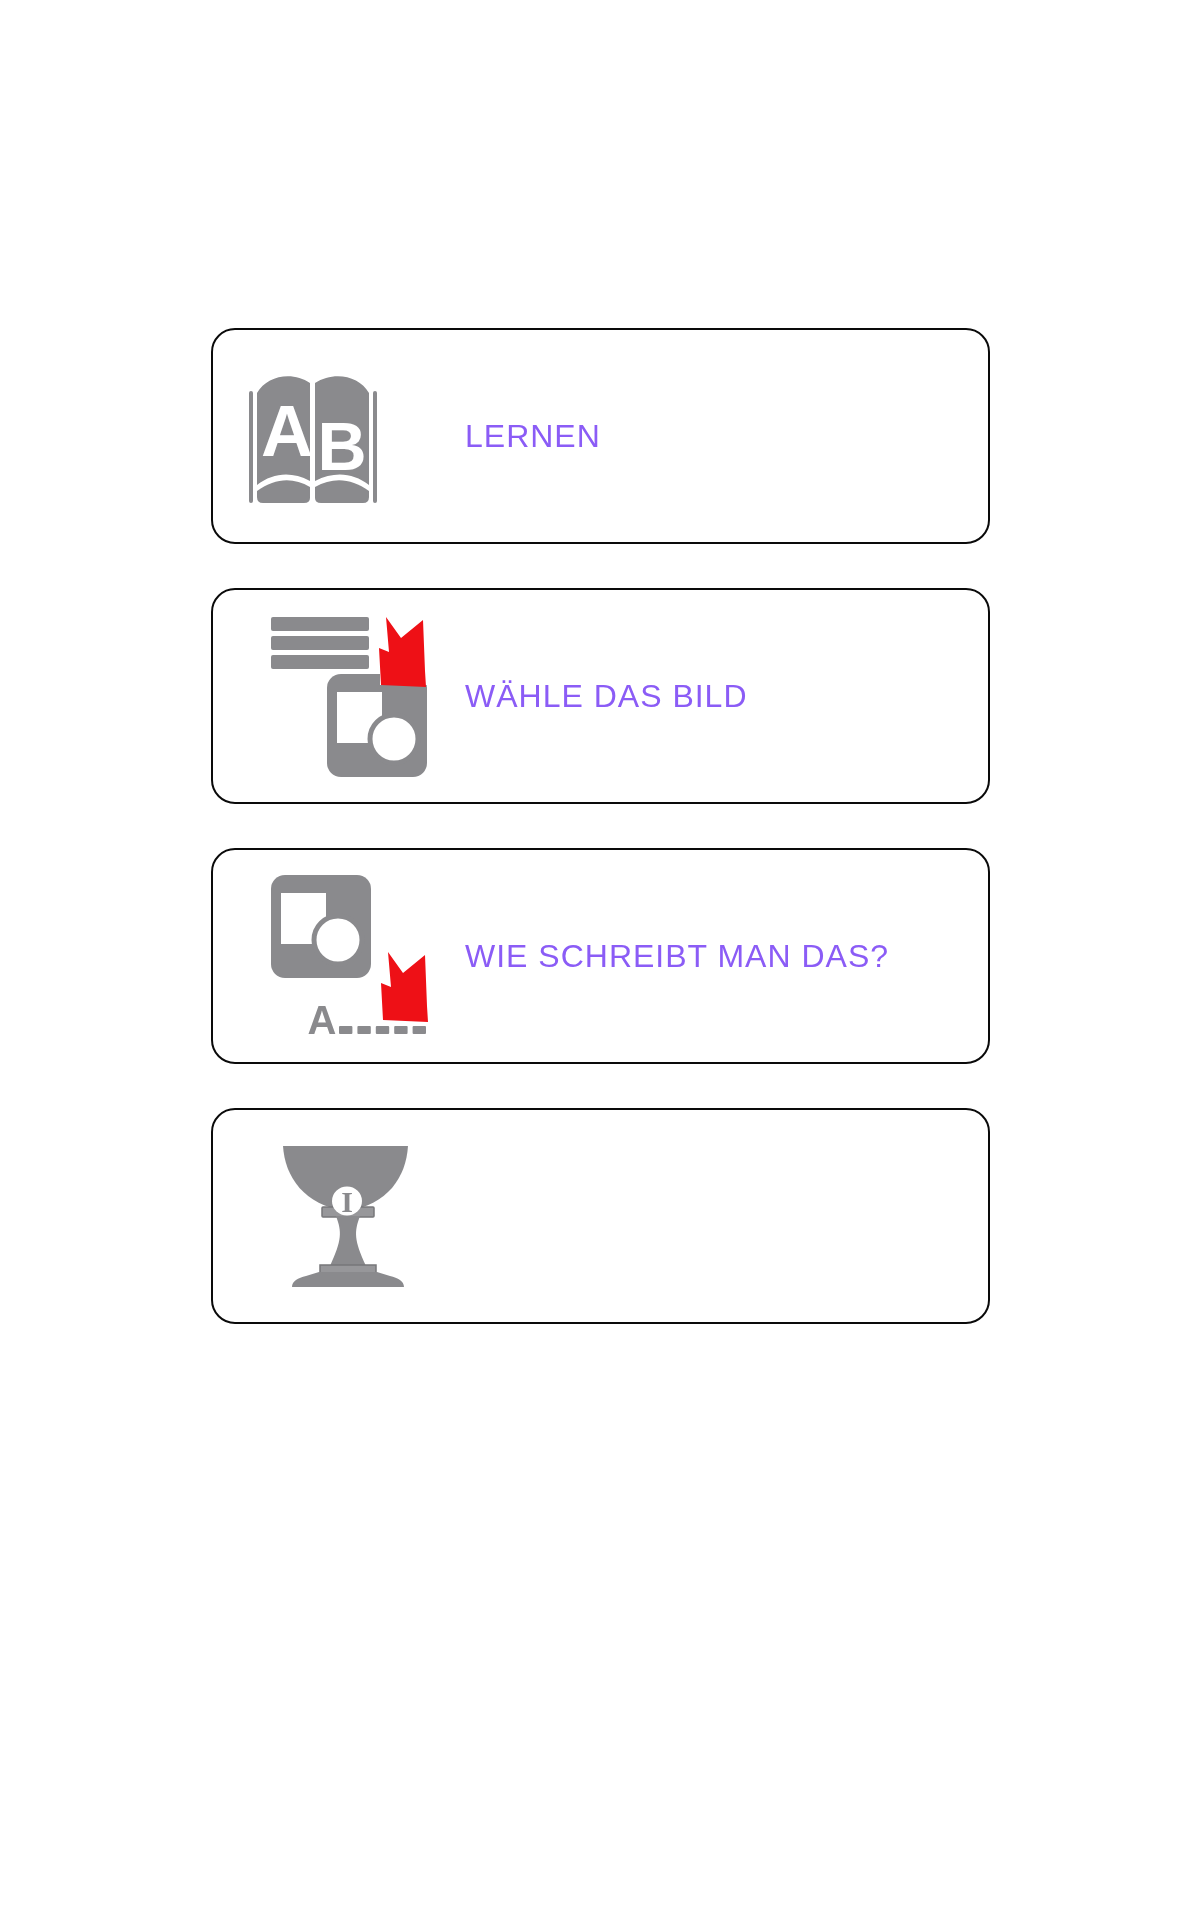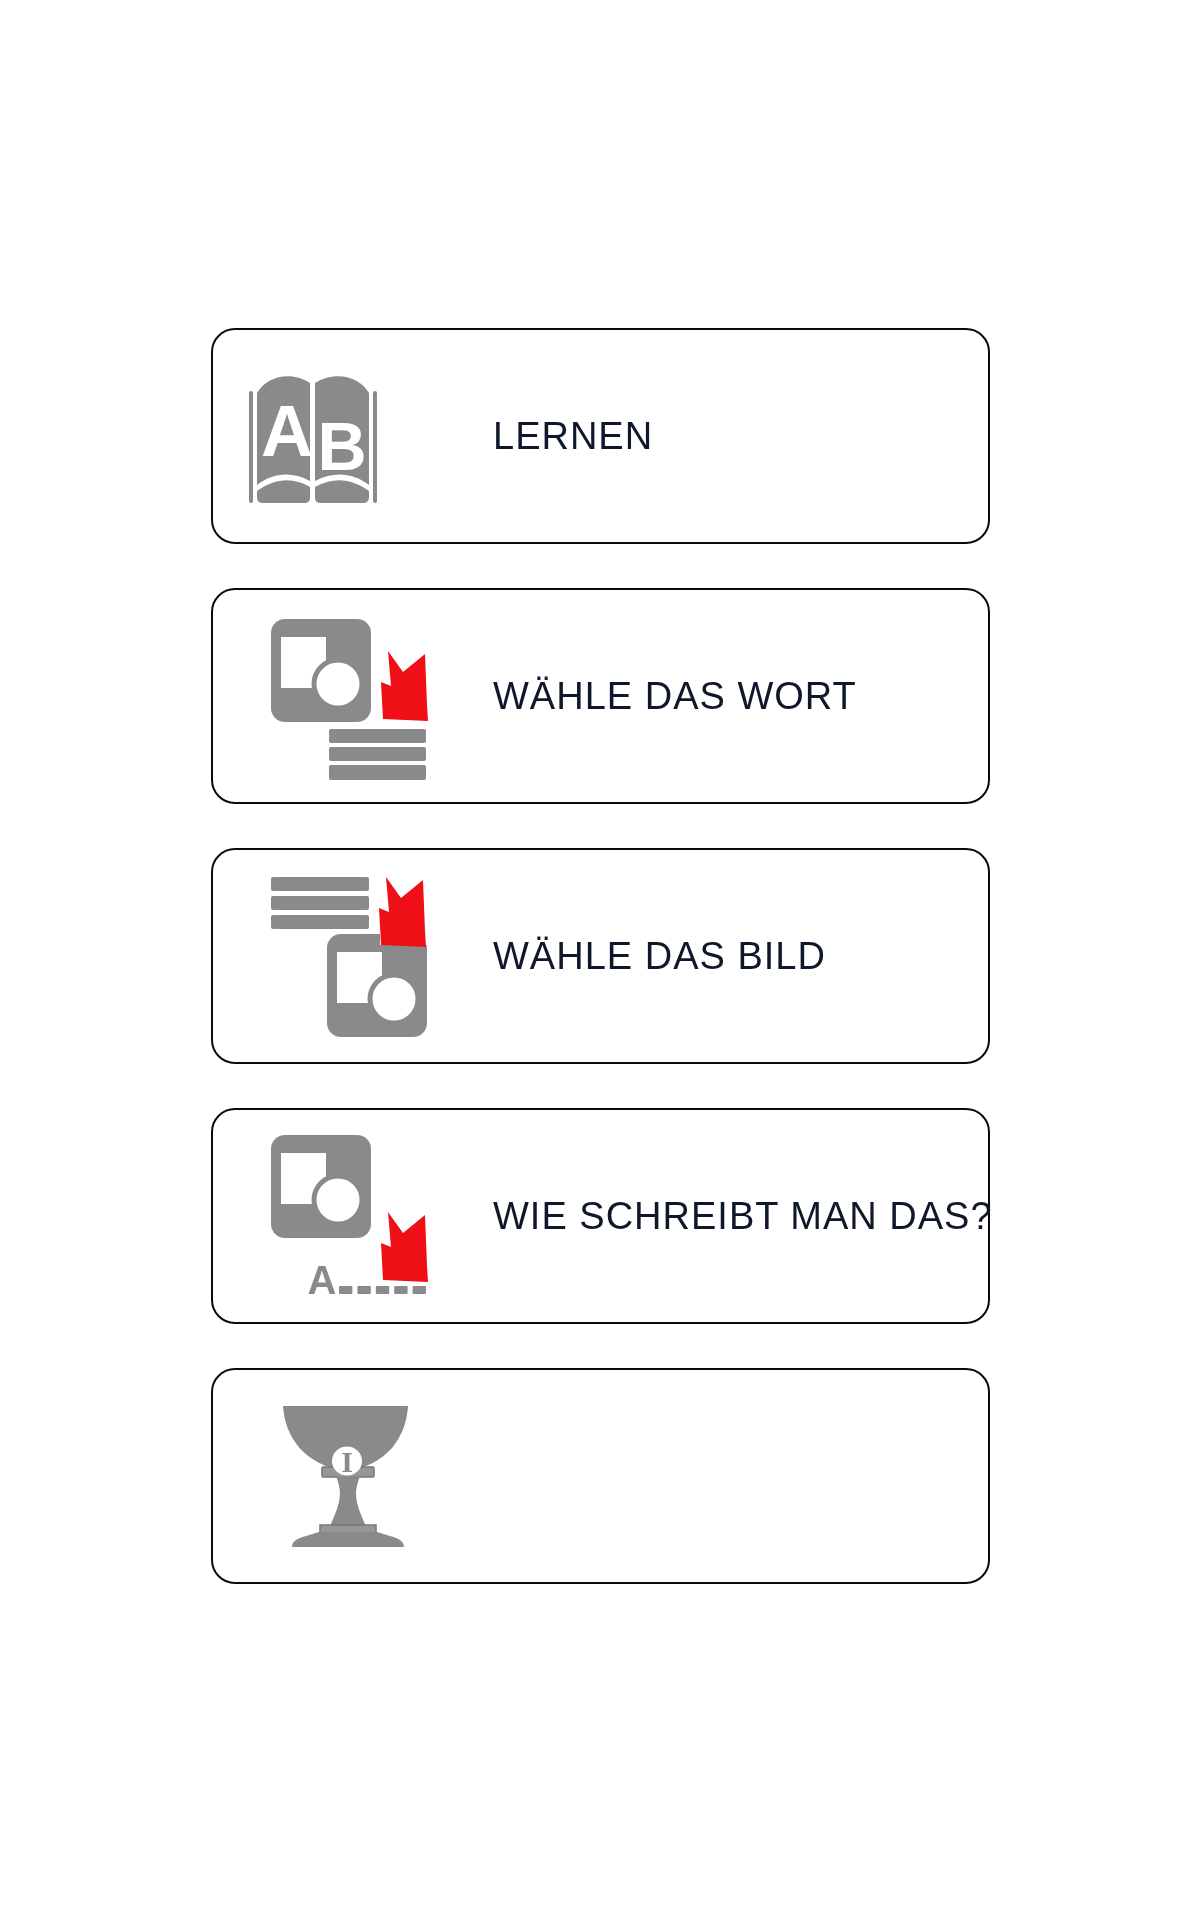--- a/index.html
+++ b/index.html
@@ -25,25 +25,25 @@
     cursor:pointer;
   }
   .icon{position:absolute;display:block;line-height:0;}
   .icon-book{left:36px;top:37px;}
   .icon-pic-word{left:58px;top:29px;}
   .icon-word-pic{left:58px;top:27px;}
   .icon-write{left:58px;top:25px;}
   .icon-trophy{left:69px;top:35px;}
   .label{
     position:absolute;
-    left:280px;top:50%;
+    left:252px;top:50%;
     transform:translateY(-50%);
-    font-size:38px;
+    font-size:32px;
     letter-spacing:1px;
-    color:#0f172a;
+    color:#8b5cf6;
     white-space:nowrap;
   }
   svg text{font-family:"Liberation Sans",sans-serif;}
   svg .serif{font-family:"Liberation Serif",serif;}
 </style>
 </head>
 <body>
 
 <div class="menu">
 
@@ -71,34 +71,20 @@
           <path d="M8,124 C26,111 44,110 61,120 L61,131 Q61,136 55,136 L14,136 Q8,136 8,130 Z"></path>
           <path d="M120,124 C102,111 84,110 66,120 L66,131 Q66,136 72,136 L114,136 Q120,136 120,130 Z"></path>
         </g>
         <text x="38" y="89" font-size="72" font-weight="bold" text-anchor="middle" fill="#ffffff">A</text>
         <text x="93" y="103" font-size="68" font-weight="bold" text-anchor="middle" fill="#ffffff">B</text>
       </svg>
     </span>
     <span class="label">LERNEN</span>
   </div>
 
-  <div class="btn">
-    <span class="icon icon-pic-word">
-      <svg width="160" height="165" viewBox="0 0 160 165">
-        <use href="#picbox"></use>
-        <use href="#dl-arrow" transform="translate(110,32)"></use>
-        <g fill="#8a8a8d">
-          <rect x="58" y="110" width="97" height="14" rx="2"></rect>
-          <rect x="58" y="128" width="97" height="14" rx="2"></rect>
-          <rect x="58" y="146" width="97" height="15" rx="2"></rect>
-        </g>
-      </svg>
-    </span>
-    <span class="label">WÄHLE DAS WORT</span>
-  </div>
 
   <div class="btn">
     <span class="icon icon-word-pic">
       <svg width="160" height="165" viewBox="0 0 160 165">
         <g fill="#8a8a8d">
           <rect x="0" y="0" width="98" height="14" rx="2"></rect>
           <rect x="0" y="19" width="98" height="14" rx="2"></rect>
           <rect x="0" y="38" width="98" height="14" rx="2"></rect>
         </g>
         <use href="#picbox" transform="translate(56,57)"></use>

